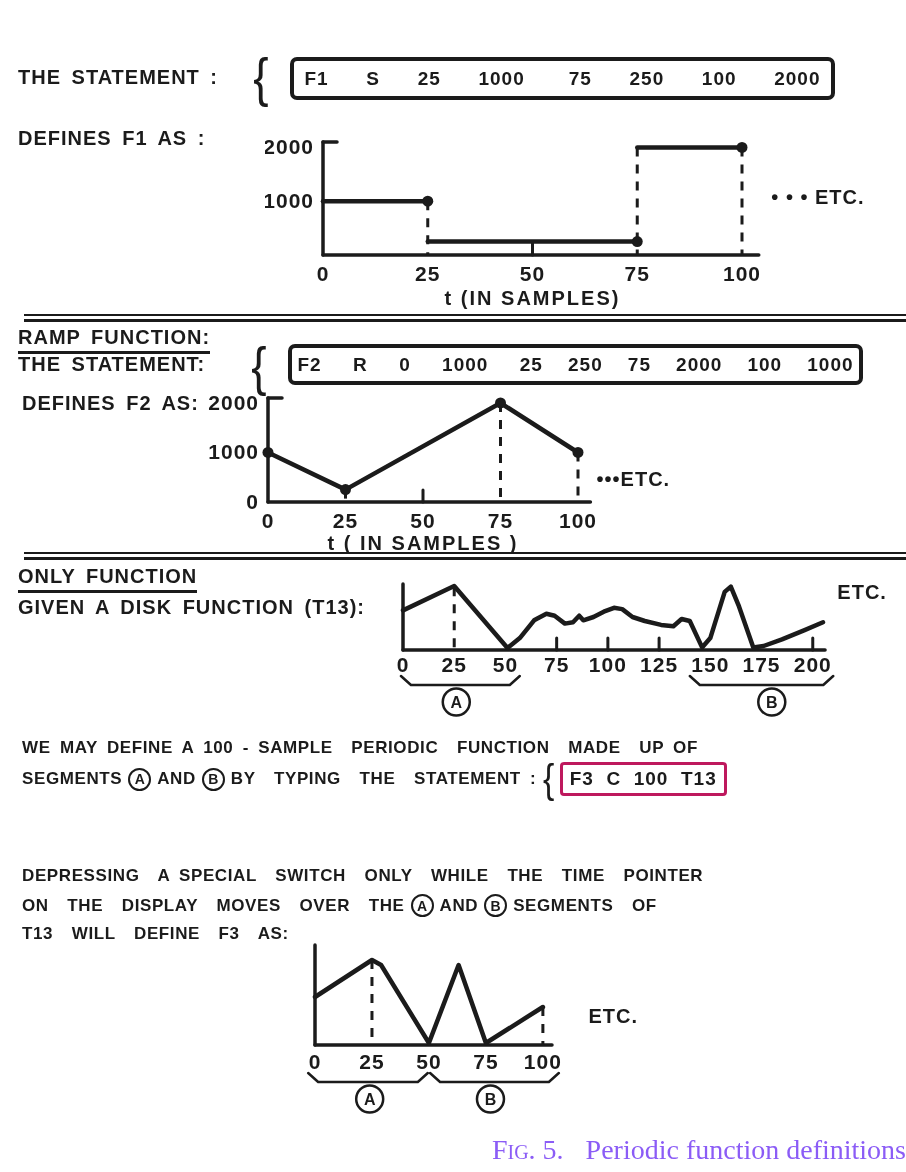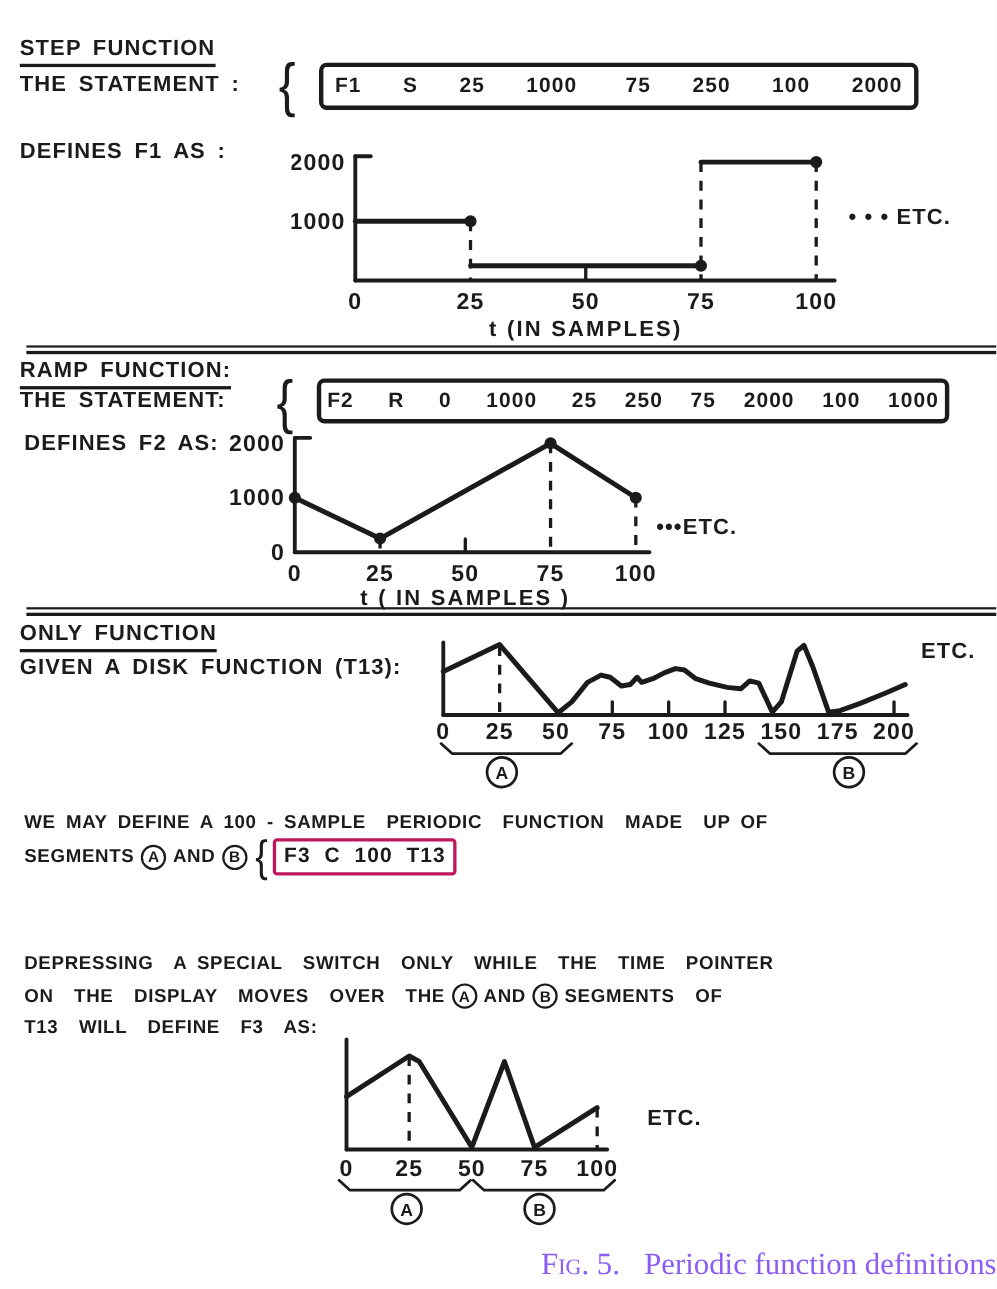--- a/index.html
+++ b/index.html
@@ -22,21 +22,20 @@
   .smallbrace{font-size:40px;font-weight:400;line-height:.8;transform:scaleX(.85);margin-right:-2px;}
   .caption{width:100%;text-align:right;font-family:Liberation Serif, serif;font-size:28px;color:#8b5cf6;}
   .caption .fig{font-variant:small-caps;margin-right:22px;}
   svg text{font-family:"Liberation Sans",sans-serif;font-weight:700;fill:#1b1b1b;}
 </style>
 </head>
 <body>
 
 <div id="page">
 
-  <div class="abs hand heading" style="left:18px;top:33px;">STEP FUNCTION</div>
   <div class="abs hand label" style="left:18px;top:66px;">THE STATEMENT :</div>
   <div class="abs bigbrace" style="left:252px;top:50px;">{</div>
   <div class="abs stmtbox" style="left:290px;top:57px;width:545px;height:43px;">
     <span>F1      S      25      1000       75      250      100      2000</span>
   </div>
   <div class="abs hand label" style="left:18px;top:127px;">DEFINES F1 AS :</div>
   <div class="abs" style="left: 265px; top: 130px;"><svg width="633" height="190" viewBox="0 0 633 190">
         <line stroke="#1b1b1b" stroke-width="3.5" stroke-linecap="round" fill="none" x1="58" y1="12" x2="58" y2="125"></line>
         <line stroke="#1b1b1b" stroke-width="3.5" stroke-linecap="round" fill="none" x1="58" y1="125" x2="493.76" y2="125"></line>
         <line stroke="#1b1b1b" stroke-width="3.5" stroke-linecap="round" fill="none" x1="58" y1="12" x2="72" y2="12"></line>
@@ -125,20 +124,21 @@
         <circle cx="383.7804878048781" cy="130" r="13.5" fill="none" stroke="#1b1b1b" stroke-width="2.5"></circle>
         <text x="383.7804878048781" y="136" text-anchor="middle" font-size="16">B</text>
       </svg></div>
 
   <div class="abs hand para" style="left:22px;top:738px;">WE MAY DEFINE A 100 - SAMPLE  PERIODIC  FUNCTION  MADE  UP OF</div>
   <div class="abs flexline" style="left:22px;top:762px;">
     <span class="hand para">SEGMENTS</span>
     <span class="inline-circ">A</span>
     <span class="hand para">AND</span>
     <span class="inline-circ">B</span>
+    <span class="hand para">BY  TYPING  THE  STATEMENT :</span>
     <span class="smallbrace">{</span>
     <span class="smallbox">F3  C  100  T13</span>
   </div>
 
   <div class="abs hand para" style="left:22px;top:866px;">DEPRESSING  A SPECIAL  SWITCH  ONLY  WHILE  THE  TIME  POINTER</div>
   <div class="abs flexline" style="left:22px;top:894px;text-align:center;">
     <span class="hand para">ON  THE  DISPLAY  MOVES  OVER  THE</span>
     <span class="inline-circ">A</span>
     <span class="hand para">AND</span>
     <span class="inline-circ">B</span>

